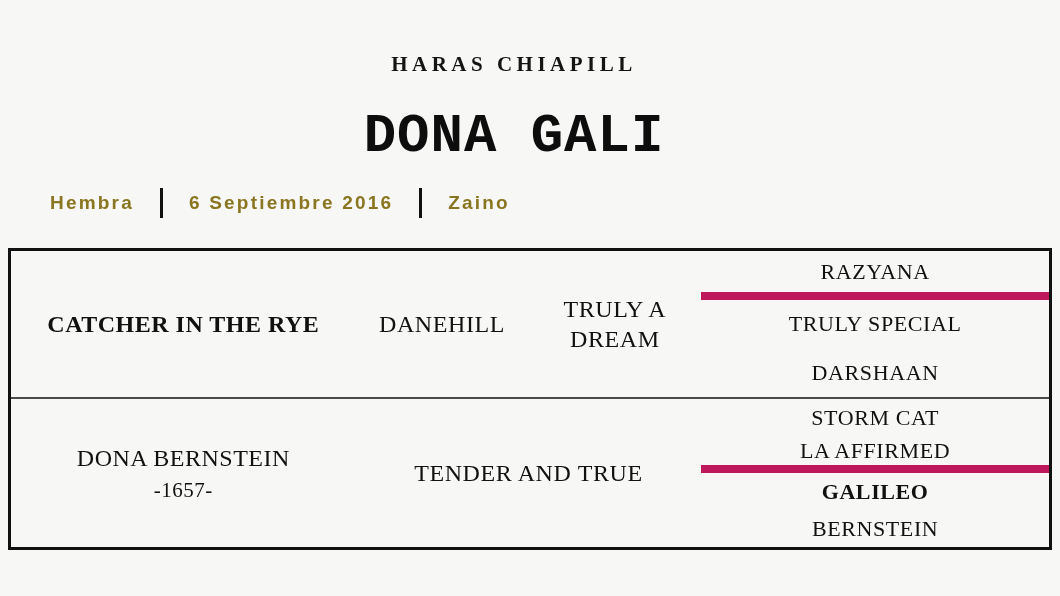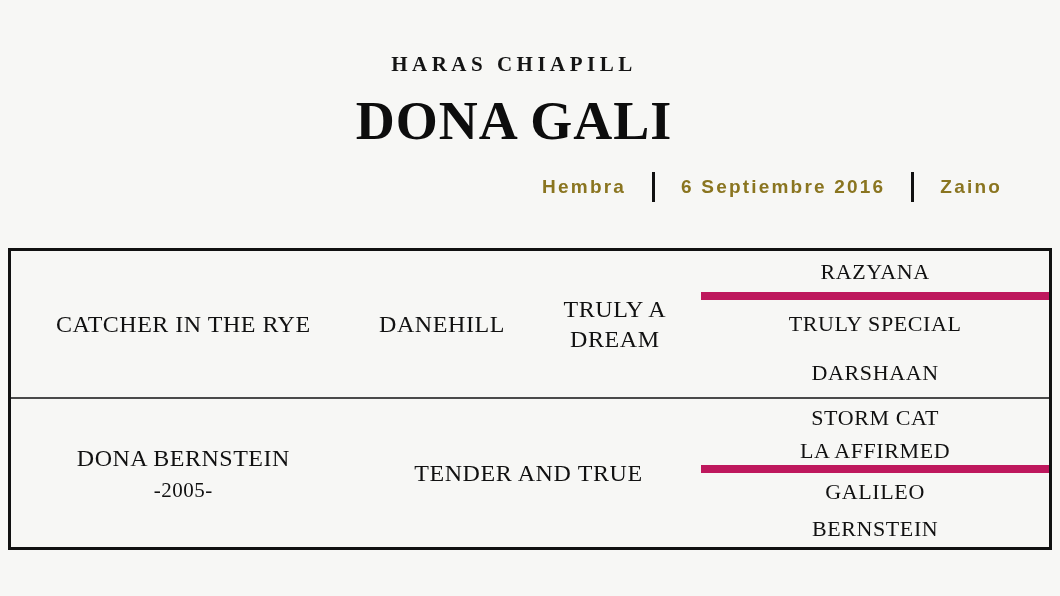--- a/index.html
+++ b/index.html
@@ -28,33 +28,33 @@
     text-align: center;
   }
   .farm-name {
     font-family: "Liberation Serif", serif;
     font-size: 21px;
     font-weight: 700;
     letter-spacing: 4.5px;
     color: #141414;
   }
   .horse-name {
-    font-family: Liberation Serif, serif;
+    font-family: Liberation Mono, monospace;
     font-size: 54px;
     font-weight: 700;
     letter-spacing: 1px;
     color: #0d0d0d;
-    margin-top: 16px;
+    margin-top: 32px;
     line-height: 1.05;
   }
   .meta-row {
     margin-top: 22px;
     display: flex;
     align-items: center;
-    justify-content: flex-end;
+    justify-content: flex-start;
     gap: 0px;
     color: #8a7520;
     font-family: "Liberation Sans", sans-serif;
     font-weight: 700;
     font-size: 19px;
     letter-spacing: 2.2px;
     padding-left: 24px;
   }
   .meta-item {
     padding: 0 26px;
@@ -137,21 +137,21 @@
     font-family: "Liberation Serif", serif;
     font-size: 22px;
     letter-spacing: 0.6px;
     color: #111111;
     line-height: 1.25;
   }
   .name.big {
     font-size: 24px;
   }
   .name.bold {
-    font-weight: 400;
+    font-weight: 700;
   }
   .sire-label {
     font-size: 24px;
     font-weight: 700;
     letter-spacing: 0.5px;
   }
   .dam-label {
     font-size: 24px;
     font-weight: 400;
     letter-spacing: 0.5px;
@@ -205,21 +205,21 @@
         <div class="cell3">
           <span class="name">DARSHAAN</span>
         </div>
       </div>
     </div>
 
     <div class="half bottom">
       <div class="col1">
         <span class="name dam-label">
           <span>DONA BERNSTEIN</span>
-          <span class="year">-2005-</span>
+          <span class="year">-1657-</span>
         </span>
       </div>
       <div class="col2">
         <div class="cell2">
           <span class="name big">TENDER AND TRUE</span>
         </div>
       </div>
       <div class="col3">
         <div class="cell3">
           <span class="name">STORM CAT</span>

